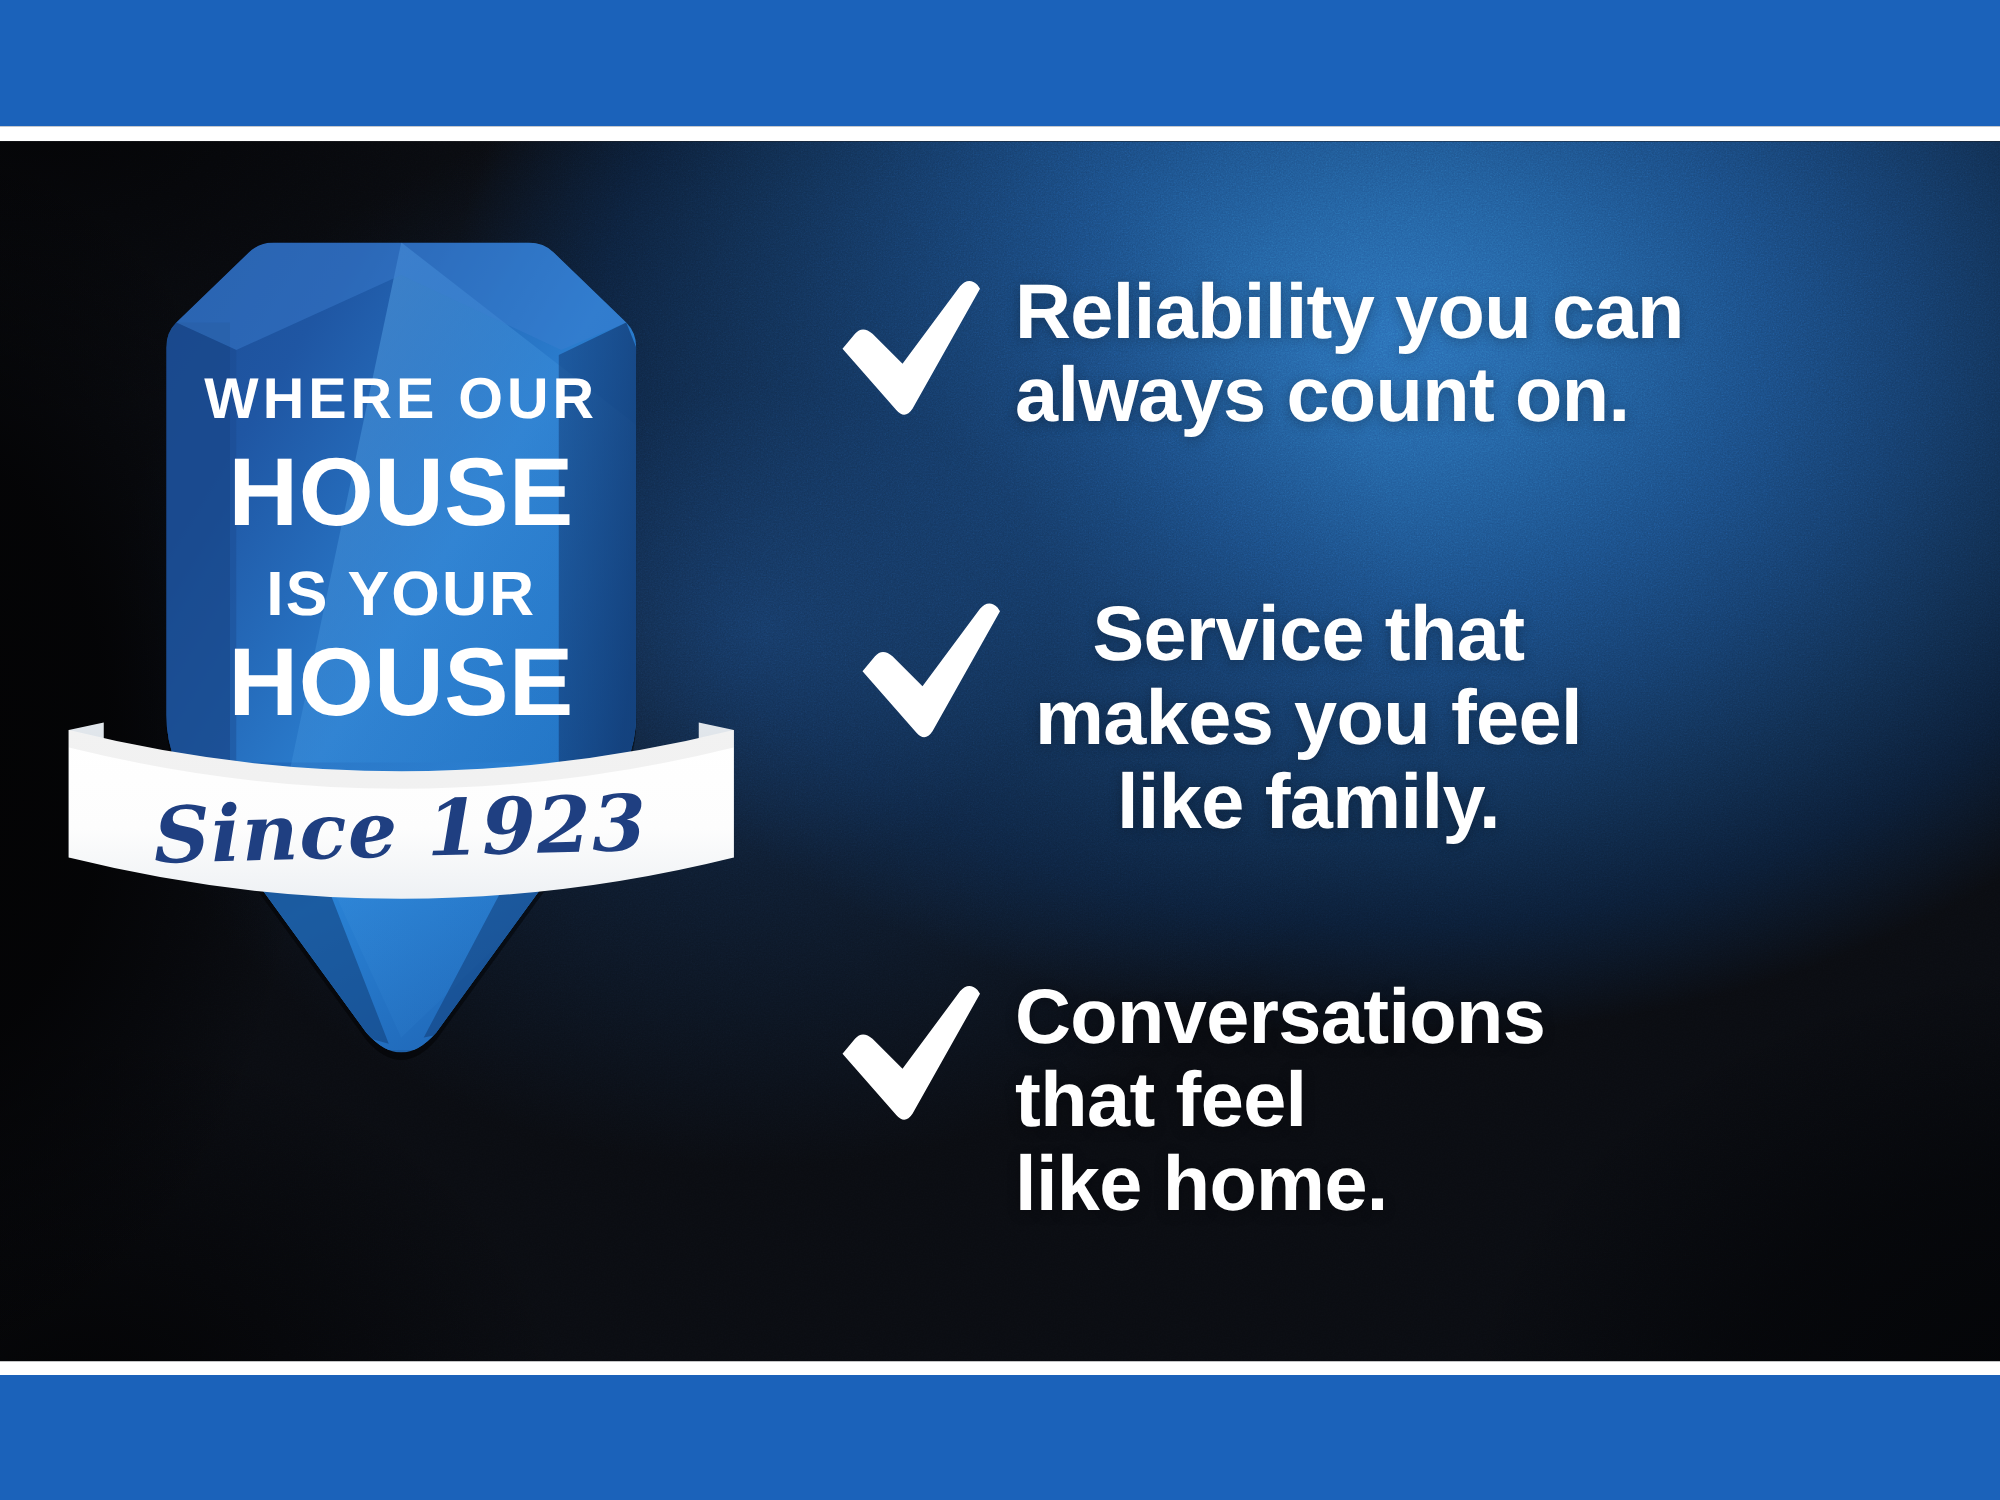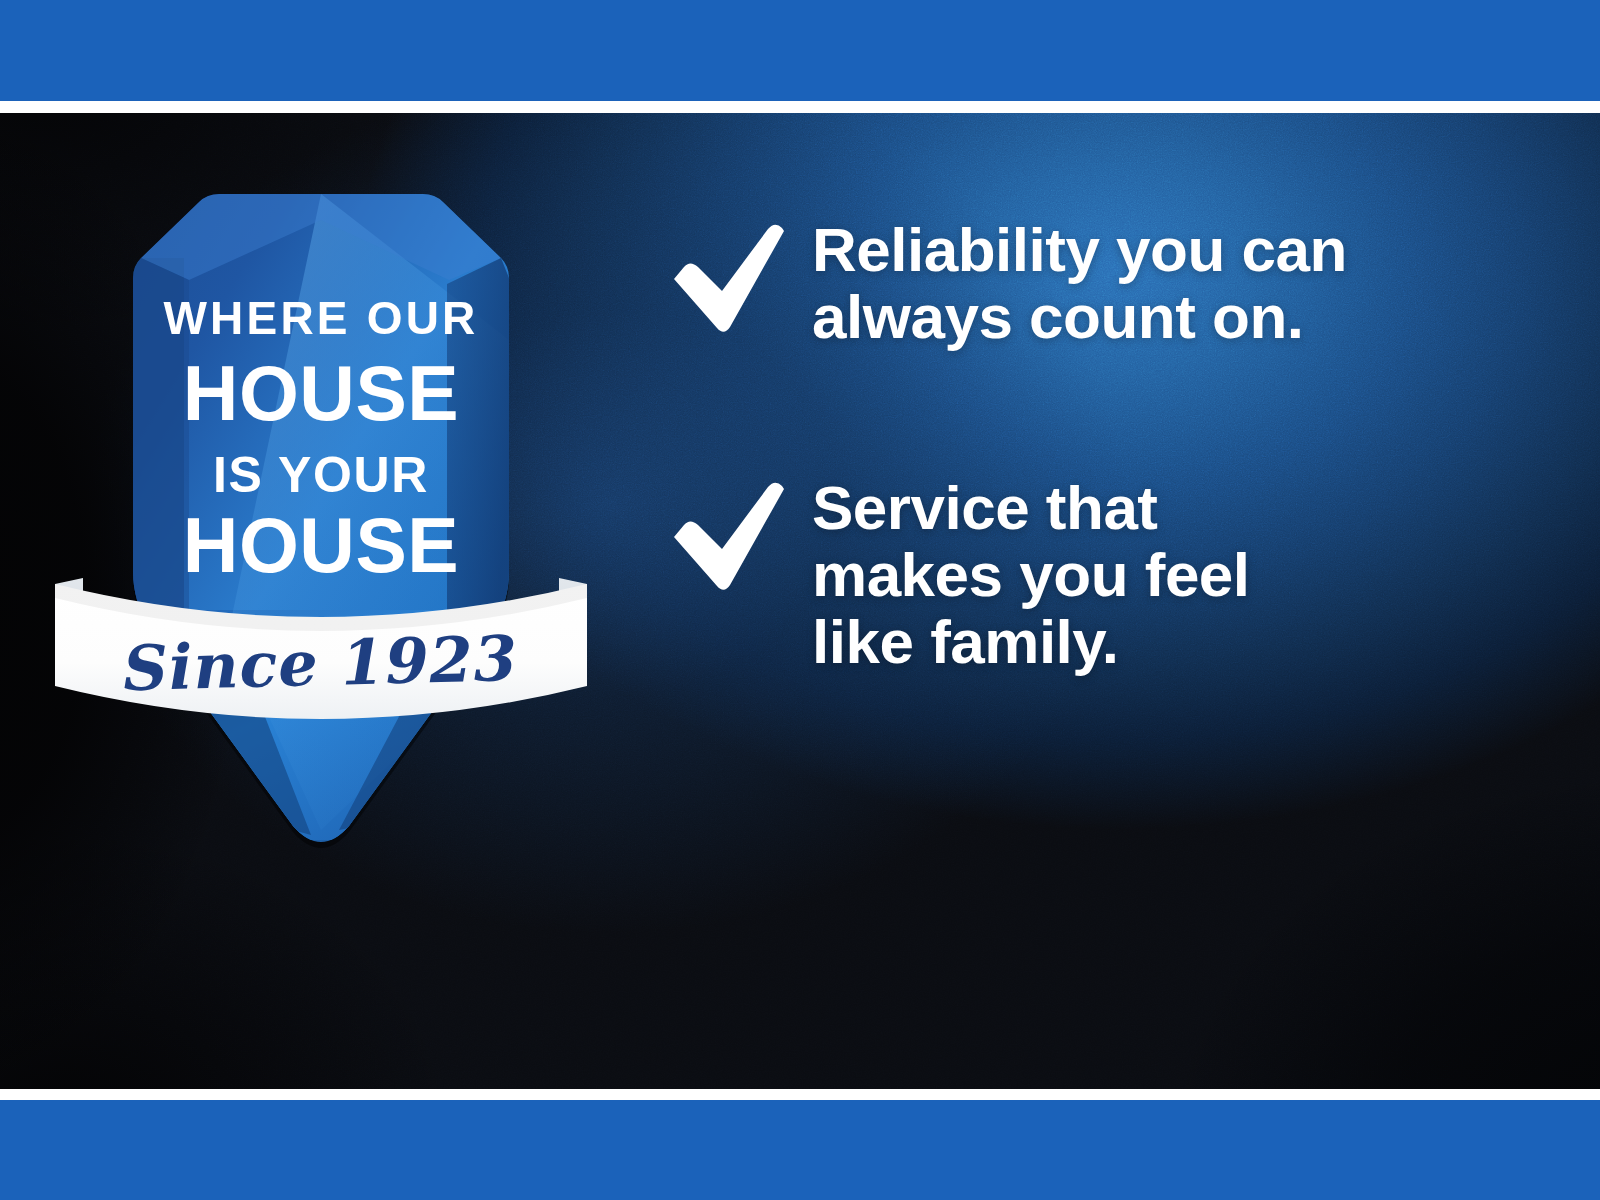--- a/index.html
+++ b/index.html
@@ -113,21 +113,21 @@
     left:668px; top:113px;
     width:860px; height:1168px;
   }
   .point {
     position:absolute;
     display:flex;
     align-items:flex-start;
     gap:26px;
   }
   .point-1 { left:0;  top:104px; }
-  .point-2 { left:0; top:362px; }
+  .point-2 { left:16px; top:362px;text-align:center; }
   .point-3 { left:0;  top:668px; }
 
   .check {
     flex:0 0 auto;
     width:118px; height:112px;
     margin-top:6px;
   }
   .check svg { display:block; width:118px; height:112px; }
 
   .point-text {
@@ -291,19 +291,30 @@
         <svg viewBox="0 0 118 112" xmlns="http://www.w3.org/2000/svg">
           <path d="M 6 56 L 16 44 Q 22 37 30 44 L 54 68 L 100 6
                    Q 107 -2 114 5 L 116 8 L 62 104 Q 56 113 49 105 Z" fill="#ffffff"></path>
         </svg>
       </div>
       <div class="point-text">Service that
 makes you feel
 like family.</div>
     </div>
 
+    <div class="point point-3">
+      <div class="check">
+        <svg viewBox="0 0 118 112" xmlns="http://www.w3.org/2000/svg">
+          <path d="M 6 56 L 16 44 Q 22 37 30 44 L 54 68 L 100 6
+                   Q 107 -2 114 5 L 116 8 L 62 104 Q 56 113 49 105 Z" fill="#ffffff"></path>
+        </svg>
+      </div>
+      <div class="point-text">Conversations
+that feel
+like home.</div>
+    </div>
 
   </div>
 
   <div class="bar-bottom-gap"></div>
   <div class="bar-bottom"></div>
 
 </div>
 
 </body></html>

